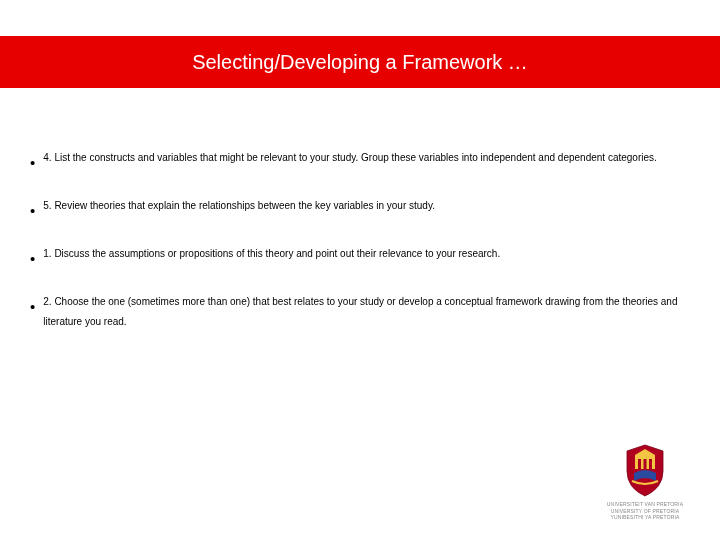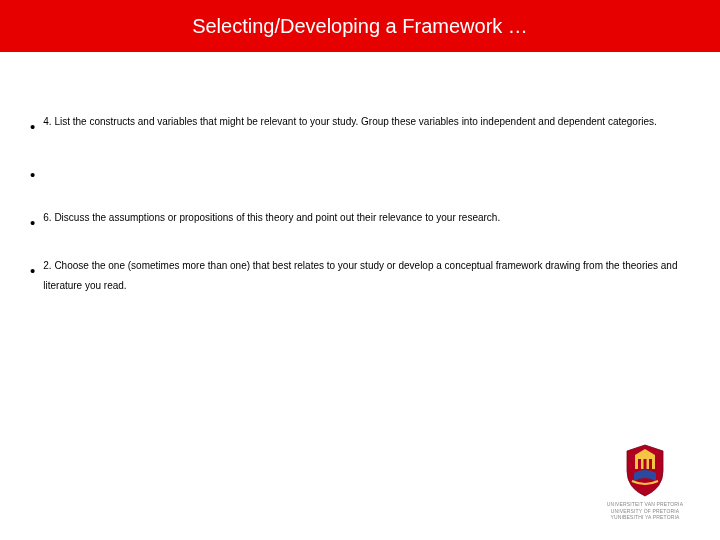--- a/index.html
+++ b/index.html
@@ -11,20 +11,21 @@
     position: relative;
     overflow: hidden;
   }
   .header {
     width: 720px;
     height: 52px;
     background: #e60000;
     display: flex;
     align-items: center;
     justify-content: center;
+    margin-top: 36px;
   }
   .header-title {
     color: #ffffff;
     font-size: 20px;
   }
   .content {
     padding: 60px 30px 10px 30px;
   }
   .bullet-item {
     display: flex;
@@ -73,25 +74,26 @@
 
 <div class="content">
 
   <div class="bullet-item">
     <div class="bullet-dot">•</div>
     <div class="bullet-text">4.   List  the constructs and variables that might be relevant to your study. Group these variables into independent and dependent categories.</div>
   </div>
 
   <div class="bullet-item">
     <div class="bullet-dot">•</div>
+    <div class="bullet-text">5.   Review theories that explain the relationships between the key variables in your study.</div>
   </div>
 
   <div class="bullet-item">
     <div class="bullet-dot">•</div>
-    <div class="bullet-text">6.   Discuss the assumptions or propositions of this theory and point out their relevance to your research.</div>
+    <div class="bullet-text">1.   Discuss the assumptions or propositions of this theory and point out their relevance to your research.</div>
   </div>
 
   <div class="bullet-item">
     <div class="bullet-dot">•</div>
     <div class="bullet-text">2.   Choose the one (sometimes more than one) that best relates to your study or develop a conceptual framework drawing from the theories and literature you read.</div>
   </div>
 
 </div>
 
 <div class="logo">

